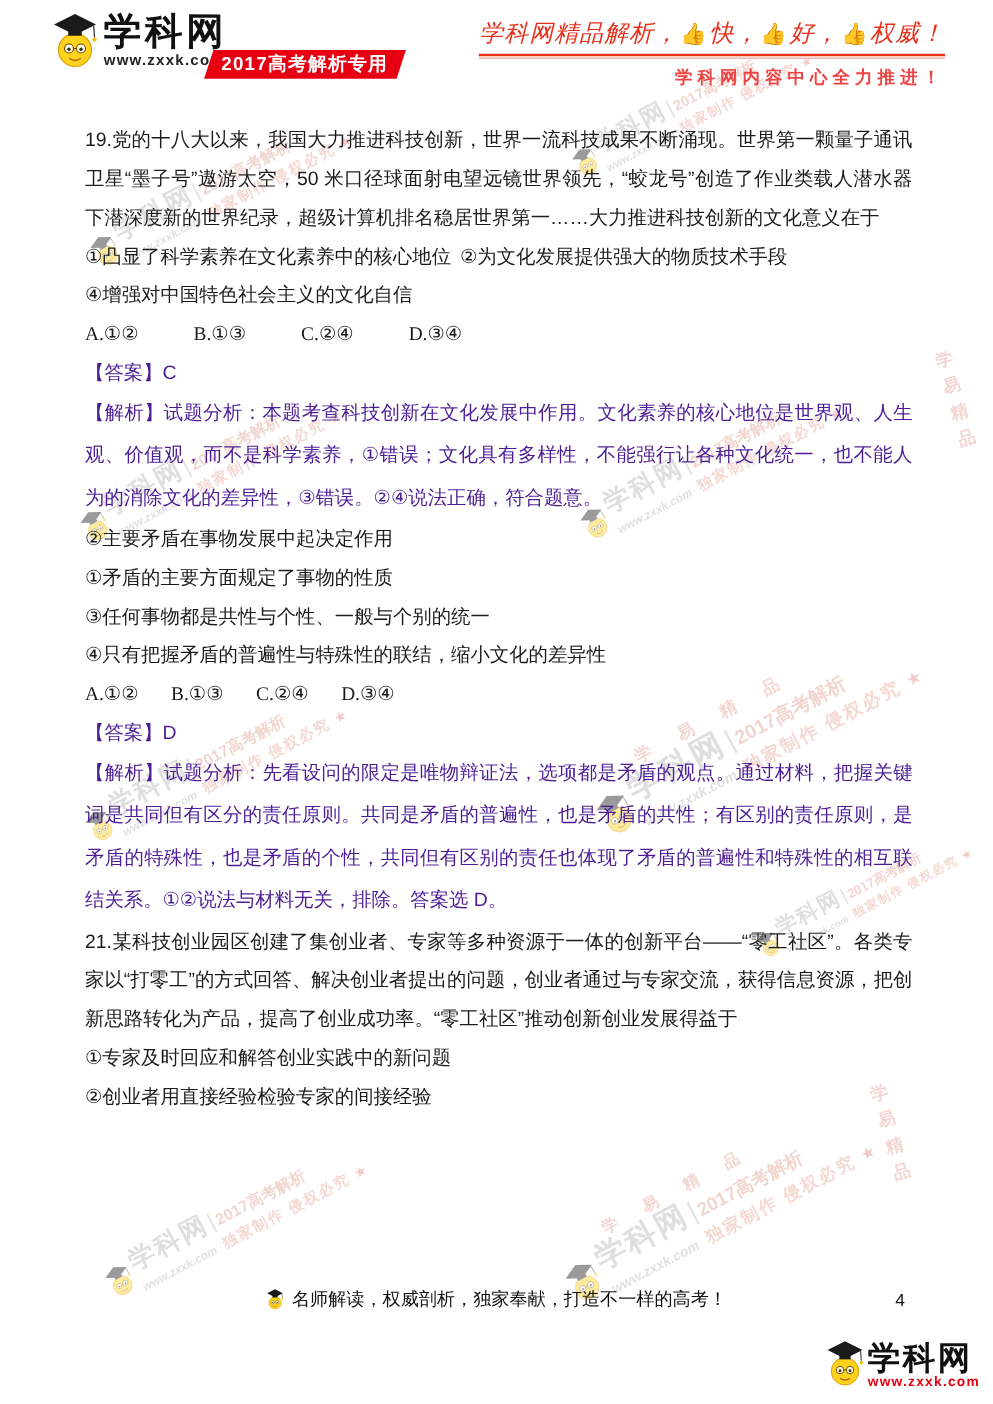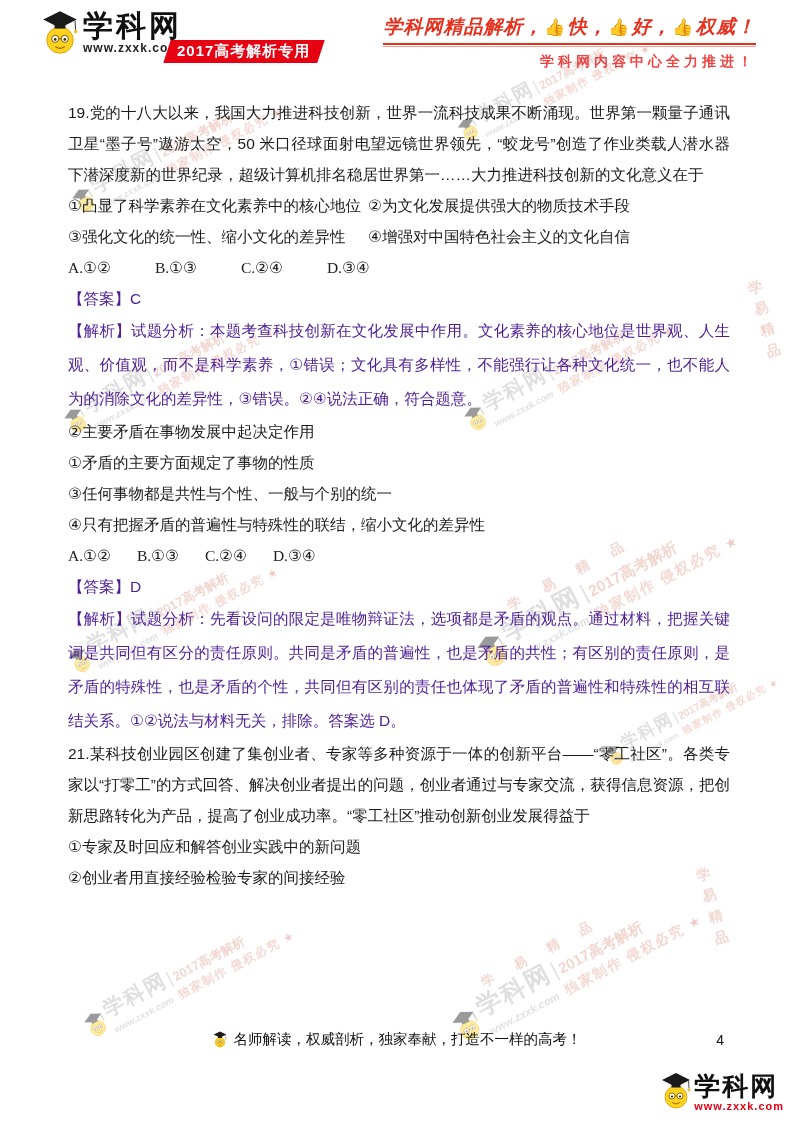--- a/index.html
+++ b/index.html
@@ -10,21 +10,21 @@
   
   .header-logo{position:absolute;left:42px;top:10px;display:flex;align-items:flex-start;z-index:3;}
   .mascot{display:inline-block;}
   .logo-text{margin-left:5px;}
   .site-name{font-size:30px;font-weight:900;color:#101010;letter-spacing:3px;line-height:32px;}
   .site-url{font-size:12px;font-weight:bold;color:#222;letter-spacing:1px;line-height:13px;}
   .banner{position:absolute;left:167px;top:40px;width:154px;height:23px;background:#e60012;
     transform:skewX(-18deg);display:flex;align-items:center;justify-content:center;z-index:3;}
   .banner-text{transform:skewX(18deg);color:#fff;font-weight:bold;font-size:15px;white-space:nowrap;letter-spacing:1px;}
   .slogan{position:absolute;right:38px;top:14px;text-align:right;z-index:3;}
-  .slogan-line1{font-size:19px;font-weight:bold;color:#e8301c;font-style:italic;white-space:nowrap;letter-spacing:1px;}
+  .slogan-line1{font-size:19px;font-weight:normal;color:#e8301c;font-style:italic;white-space:nowrap;letter-spacing:1px;}
   .thumb{color:#eda443;font-style:normal;font-size:17px;margin:0 1px;}
   .slogan-underline{height:2px;background:#e8301c;margin:3px 0 1px 0;}
   .slogan-underline2{height:1px;background:#f0a39a;margin:0 0 6px 0;}
   .slogan-line2{font-size:14px;color:#ef4444;letter-spacing:4px;font-weight:700;white-space:nowrap;}
   
   .doc-body{position:absolute;left:68px;top:97px;width:662px;font-size:15.5px;line-height:31px;
     text-align:justify;z-index:2;}
   .doc-body p{margin:0;}
   .stem-3{min-height:93px;}
   .stem-4{min-height:124px;}
@@ -219,21 +219,20 @@
 
 <div class="doc-body">
 
   <div>
     <p class="stem-3">19.党的十八大以来，我国大力推进科技创新，世界一流科技成果不断涌现。世界第一颗量子通讯卫星“墨子号”遨游太空，50 米口径球面射电望远镜世界领先，“蛟龙号”创造了作业类载人潜水器下潜深度新的世界纪录，超级计算机排名稳居世界第一……大力推进科技创新的文化意义在于</p>
     <div class="opts2">
       <p class="opt-left">①凸显了科学素养在文化素养中的核心地位</p>
       <p class="opt-right">②为文化发展提供强大的物质技术手段</p>
     </div>
     <div class="opts2">
-      <p class="opt-left">③强化文化的统一性、缩小文化的差异性</p>
       <p class="opt-right">④增强对中国特色社会主义的文化自信</p>
     </div>
     <div class="choices">
       <span>A.①②</span>
       <span>B.①③</span>
       <span>C.②④</span>
       <span>D.③④</span>
     </div>
     <p class="red">【答案】C</p>
     <p class="red analysis an-3">【解析】试题分析：本题考查科技创新在文化发展中作用。文化素养的核心地位是世界观、人生观、价值观，而不是科学素养，①错误；文化具有多样性，不能强行让各种文化统一，也不能人为的消除文化的差异性，③错误。②④说法正确，符合题意。</p>

